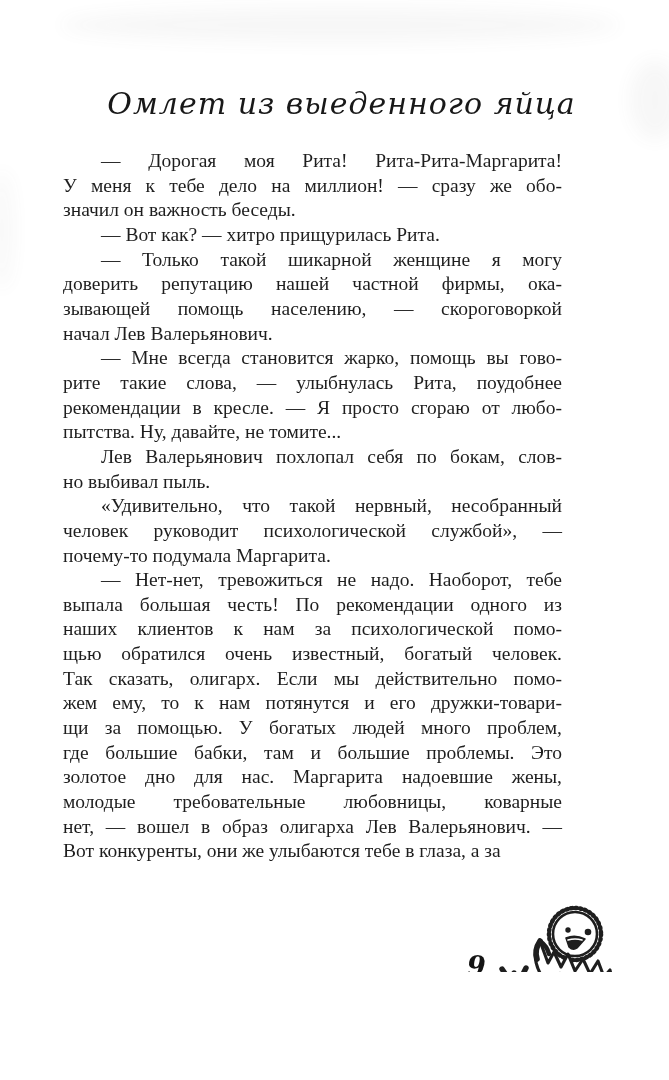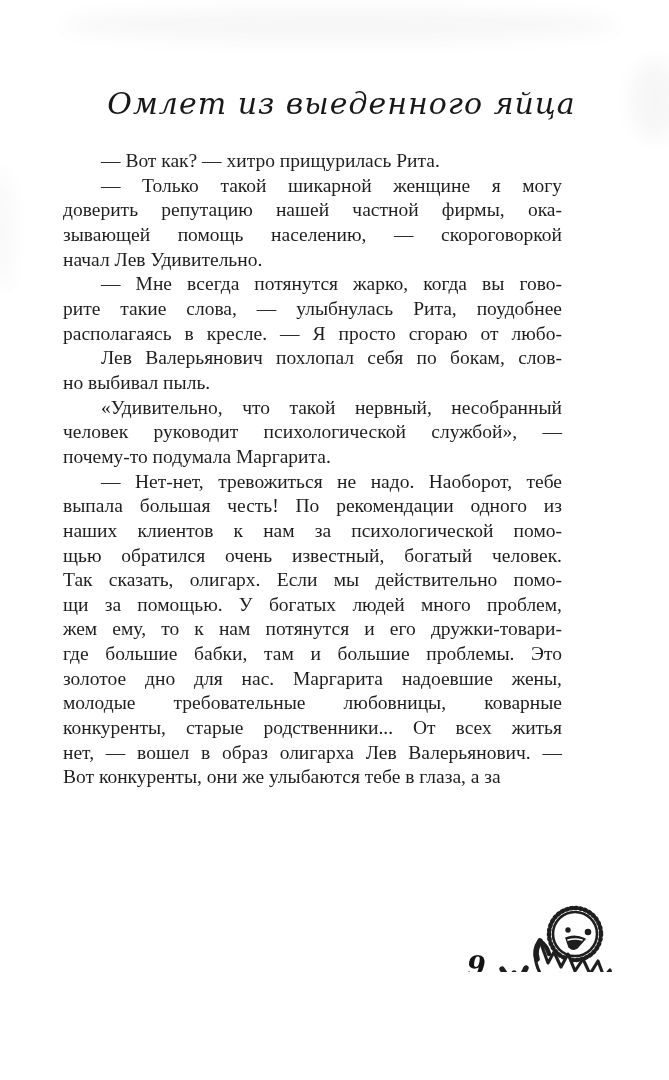--- a/index.html
+++ b/index.html
@@ -69,54 +69,59 @@
 <div class="page">
 
   <div class="noise n1"></div>
   <div class="noise n2"></div>
   <div class="noise n3"></div>
 
   <h1 class="chapter-header">Омлет из выеденного яйца</h1>
 
   <div class="text-block">
       <div class="paragraph">
+        <div class="line first">— Дорогая моя Рита! Рита-Рита-Маргарита!</div>
+        <div class="line">У меня к тебе дело на миллион! — сразу же обо-</div>
+        <div class="line last">значил он важность беседы.</div>
+      </div>
+      <div class="paragraph">
         <div class="line first last">— Вот как? — хитро прищурилась Рита.</div>
       </div>
       <div class="paragraph">
         <div class="line first">— Только такой шикарной женщине я могу</div>
         <div class="line">доверить репутацию нашей частной фирмы, ока-</div>
         <div class="line">зывающей помощь населению, — скороговоркой</div>
-        <div class="line last">начал Лев Удивительно.</div>
+        <div class="line last">начал Лев Валерьянович.</div>
       </div>
       <div class="paragraph">
-        <div class="line first">— Мне всегда потянутся жарко, когда вы гово-</div>
+        <div class="line first">— Мне всегда становится жарко, помощь вы гово-</div>
         <div class="line">рите такие слова, — улыбнулась Рита, поудобнее</div>
-        <div class="line">располагаясь в кресле. — Я просто сгораю от любо-</div>
+        <div class="line">рекомендации в кресле. — Я просто сгораю от любо-</div>
+        <div class="line last">пытства. Ну, давайте, не томите...</div>
       </div>
       <div class="paragraph">
         <div class="line first">Лев Валерьянович похлопал себя по бокам, слов-</div>
         <div class="line last">но выбивал пыль.</div>
       </div>
       <div class="paragraph">
         <div class="line first">«Удивительно, что такой нервный, несобранный</div>
         <div class="line">человек руководит психологической службой», —</div>
         <div class="line last">почему-то подумала Маргарита.</div>
       </div>
       <div class="paragraph">
         <div class="line first">— Нет-нет, тревожиться не надо. Наоборот, тебе</div>
         <div class="line">выпала большая честь! По рекомендации одного из</div>
         <div class="line">наших клиентов к нам за психологической помо-</div>
         <div class="line">щью обратился очень известный, богатый человек.</div>
         <div class="line">Так сказать, олигарх. Если мы действительно помо-</div>
+        <div class="line">жем ему, то к нам потянутся и его дружки-товари-</div>
         <div class="line">щи за помощью. У богатых людей много проблем,</div>
-        <div class="line">жем ему, то к нам потянутся и его дружки-товари-</div>
         <div class="line">где большие бабки, там и большие проблемы. Это</div>
         <div class="line">золотое дно для нас. Маргарита надоевшие жены,</div>
         <div class="line">молодые требовательные любовницы, коварные</div>
-        <div class="line">конкуренты, старые родственники... От всех житья</div>
         <div class="line">нет, — вошел в образ олигарха Лев Валерьянович. —</div>
         <div class="line last">Вот конкуренты, они же улыбаются тебе в глаза, а за</div>
       </div>
     </div>
 
   <span class="page-number">9</span>
 
   <svg class="doodle" viewBox="0 0 175 108" fill="none" stroke="#1e1e1e" stroke-linecap="round" stroke-linejoin="round">
 
     <g>

